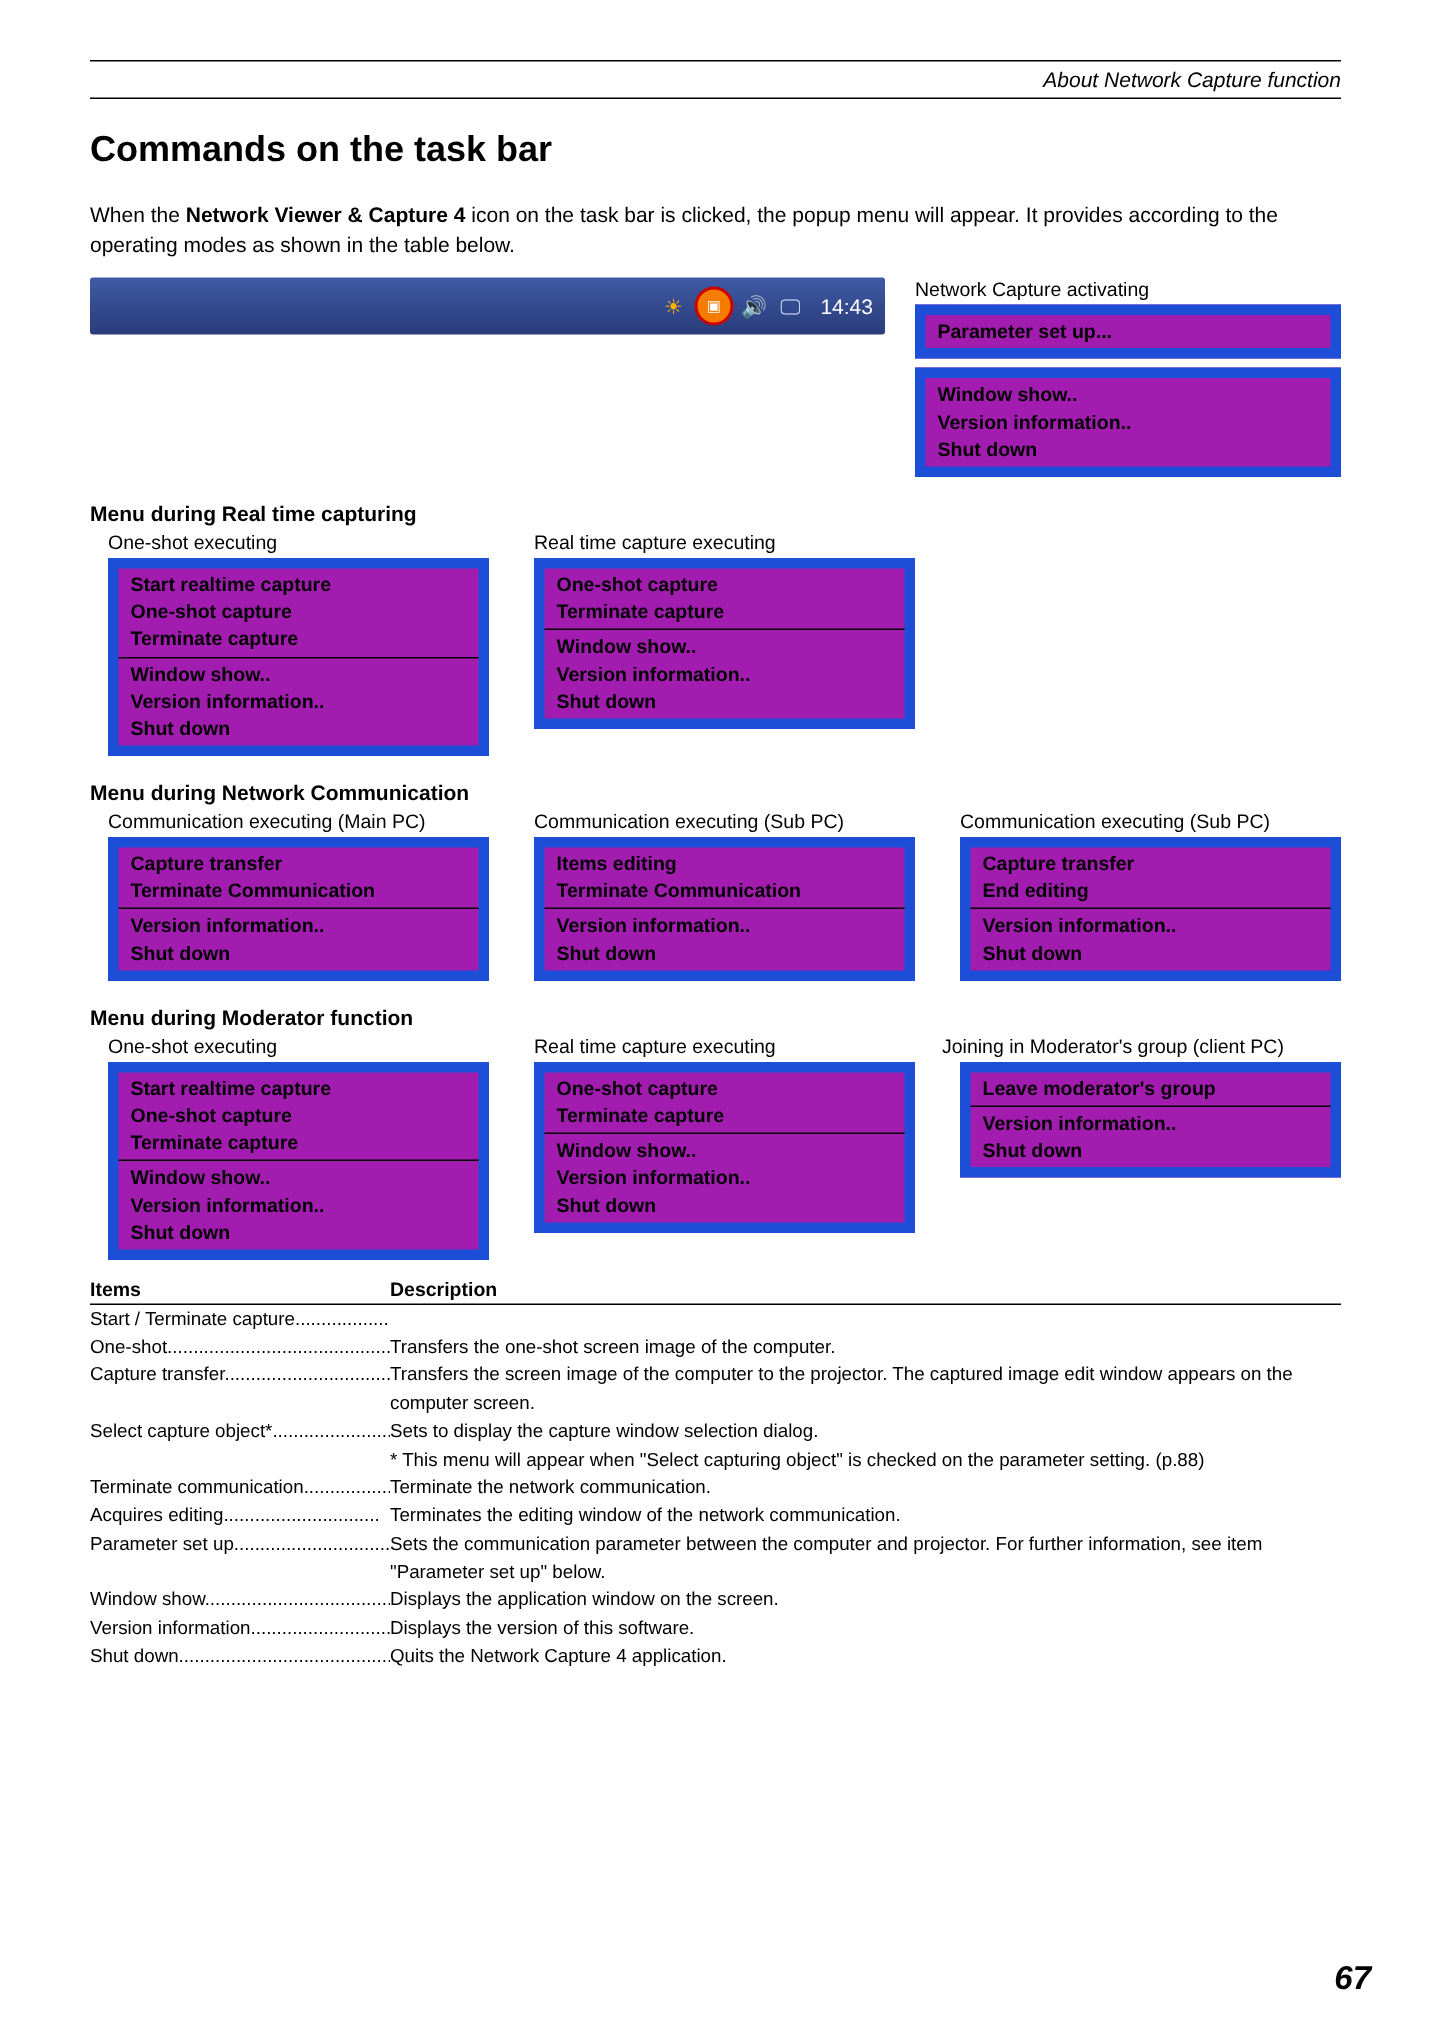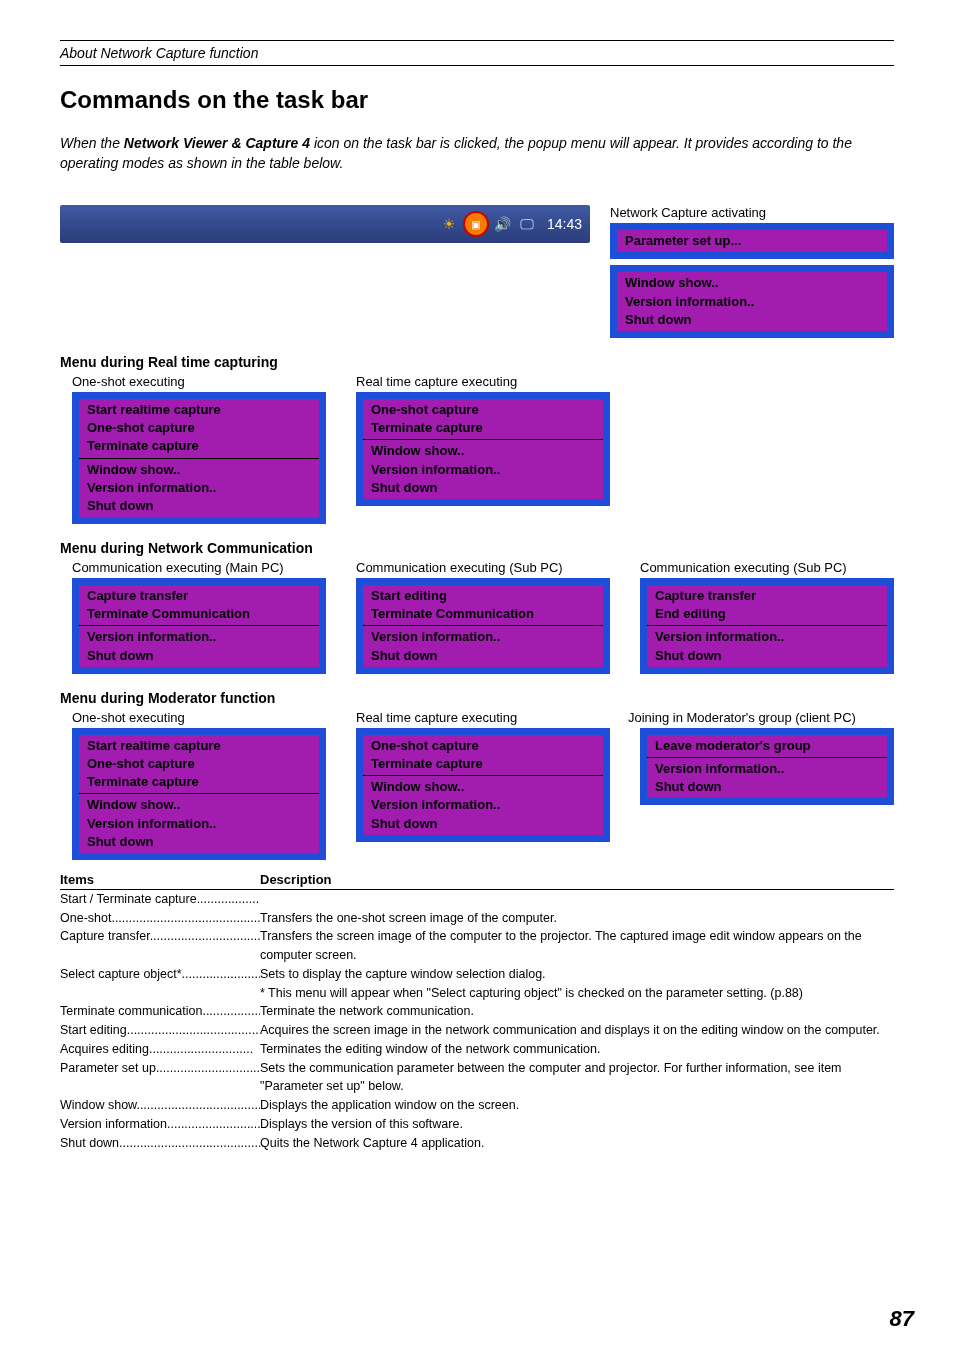--- a/index.html
+++ b/index.html
@@ -8,36 +8,35 @@
     height: 1350px;
     background: #fff;
     font-family: "Segoe UI", Arial, sans-serif;
     color: #000;
     position: relative;
     padding: 40px 60px 20px 60px;
   }
   .header-rule-top { border-top: 1px solid #000; margin-bottom: 4px; }
   .header-line {
     display: flex;
-    justify-content: flex-start;
+    justify-content: flex-end;
     font-style: italic;
     font-size: 14px;
     margin-bottom: 4px;
   }
   .header-rule-bottom { border-top: 1px solid #000; margin-bottom: 20px; }
   h1 {
     font-size: 24px;
     font-weight: bold;
     margin-bottom: 20px;
   }
   .intro {
     font-size: 14px;
     line-height: 1.4;
-    margin-bottom: 32px;
-    font-style: italic;
+    margin-bottom: 12px;
   }
   .intro b { font-weight: bold; }
   .top-block {
     display: flex;
     align-items: flex-start;
     gap: 20px;
     margin-bottom: 10px;
   }
   .taskbar-image {
     width: 530px;
@@ -224,21 +223,21 @@
       <div>Capture transfer</div>
       <div>Terminate Communication</div>
       <div class="rule"></div>
       <div>Version information..</div>
       <div>Shut down</div>
     </div>
   </div>
   <div class="col">
     <div class="small-label">Communication executing (Sub PC)</div>
     <div class="menu-box">
-      <div>Start editing</div>
+      <div>Items editing</div>
       <div>Terminate Communication</div>
       <div class="rule"></div>
       <div>Version information..</div>
       <div>Shut down</div>
     </div>
   </div>
   <div class="col">
     <div class="small-label">Communication executing (Sub PC)</div>
     <div class="menu-box">
       <div>Capture transfer</div>
@@ -306,24 +305,20 @@
     <div class="desc-row">
       <div class="label">Select capture object*..........................</div>
       <div class="text">Sets to display the capture window selection dialog.</div>
     </div>
     <div class="desc-cont">* This menu will appear when "Select capturing object" is checked on the parameter setting. (p.88)</div>
     <div class="desc-row">
       <div class="label">Terminate communication..................</div>
       <div class="text">Terminate the network communication.</div>
     </div>
     <div class="desc-row">
-      <div class="label">Start editing......................................</div>
-      <div class="text">Acquires the screen image in the network communication and displays it on the editing window on the computer.</div>
-    </div>
-    <div class="desc-row">
       <div class="label">Acquires editing..............................</div>
       <div class="text">Terminates the editing window of the network communication.</div>
     </div>
     <div class="desc-row">
       <div class="label">Parameter set up...............................</div>
       <div class="text">Sets the communication parameter between the computer and projector. For further information, see item "Parameter set up" below.</div>
     </div>
     <div class="desc-row">
       <div class="label">Window show....................................</div>
       <div class="text">Displays the application window on the screen.</div>
@@ -331,13 +326,13 @@
     <div class="desc-row">
       <div class="label">Version information............................</div>
       <div class="text">Displays the version of this software.</div>
     </div>
     <div class="desc-row">
       <div class="label">Shut down..........................................</div>
       <div class="text">Quits the Network Capture 4 application.</div>
     </div>
   </div>
 
-<div class="page-num">87</div>
+<div class="page-num">67</div>
 
 </body></html>

